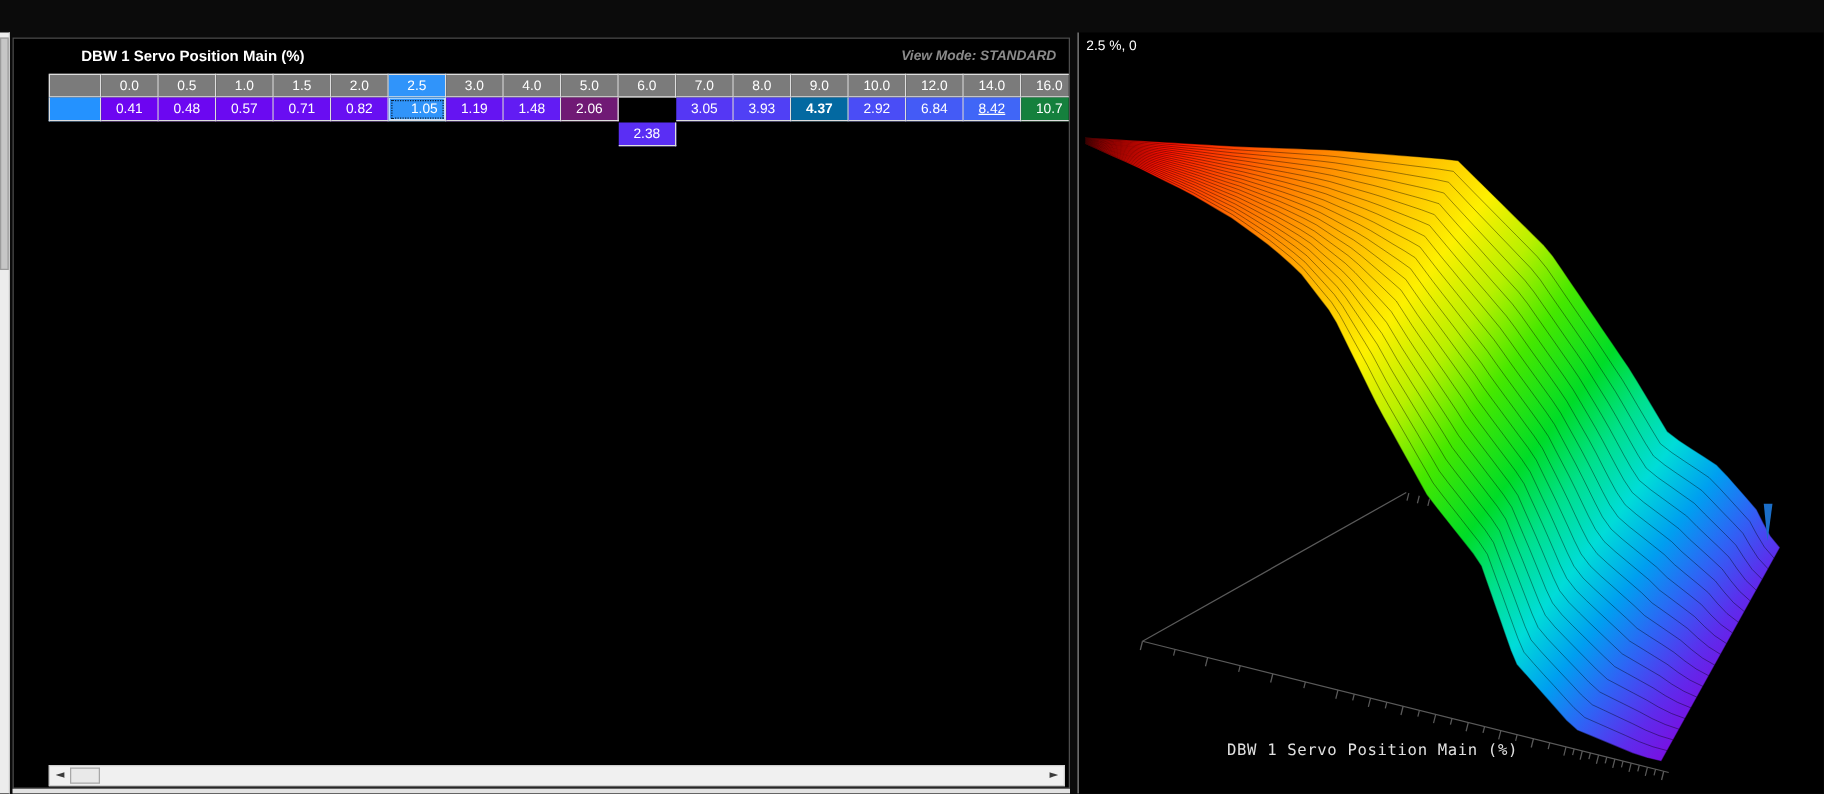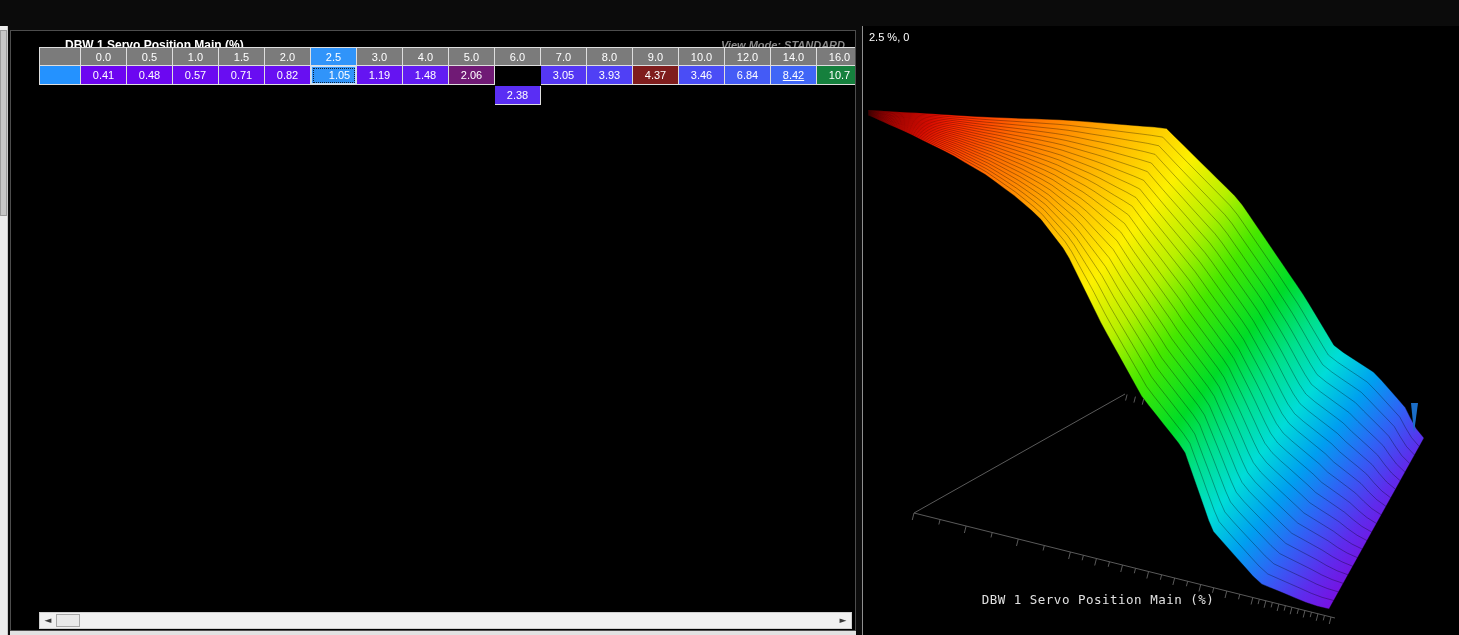--- a/index.html
+++ b/index.html
@@ -11,21 +11,21 @@
             color:#fff;font:italic bold 13px "Liberation Sans",sans-serif;line-height:26px;
             padding-left:14px;box-sizing:border-box;}
   
   .vscroll{position:absolute;left:0;top:26px;width:8px;height:609px;background:#ececec;border-right:1px solid #c9c9c9;box-sizing:border-box;}
   .vthumb{position:absolute;left:0px;top:4px;width:7px;height:186px;background:#c6c6c6;border:1px solid #9b9b9b;box-sizing:border-box;}
   
   .table-panel{position:absolute;left:10px;top:30px;width:846px;height:601px;background:#000;
                border:1px solid #4d4d4d;box-sizing:border-box;overflow:hidden;}
   .axis-title{position:absolute;left:54px;top:7px;color:#fff;font:bold 12px "Liberation Sans",sans-serif;}
   .view-mode{position:absolute;right:10px;top:8px;color:#8a8a8a;font:italic bold 11px "Liberation Sans",sans-serif;}
-  .grid{position:absolute;left:28px;top:16px;text-align:right;}
+  .grid{position:absolute;left:28px;top:28px;text-align:right;}
   .grid-row{display:flex;height:19px;}
   .cell{width:46px;height:19px;box-sizing:border-box;flex:0 0 auto;
         border-right:1px solid #dedede;border-bottom:1px solid #dedede;
         color:#fff;font:11px "Liberation Sans",sans-serif;
         display:flex;align-items:center;justify-content:center;}
   .hdr-row .cell{border-top:1px solid #dedede;}
   .corner{width:42px;background:#7b7b7b;border-left:1px solid #dedede;}
   .hdr{background:#7b7b7b;}
   .hdr.sel{background:#3094fa;}
   .rowhdr{width:42px;background:#2492ff;border-left:1px solid #dedede;}
@@ -88,22 +88,22 @@
           <div class="cell val" style="background: rgb(107, 10, 241);">0.57</div>
           <div class="cell val" style="background: rgb(105, 13, 242);">0.71</div>
           <div class="cell val" style="background: rgb(104, 15, 242);">0.82</div>
           <div class="cell val sel" style="background: rgb(48, 148, 250);">1.05</div>
           <div class="cell val" style="background: rgb(101, 20, 242);">1.19</div>
           <div class="cell val" style="background: rgb(98, 28, 243);">1.48</div>
           <div class="cell val" style="background: #701a75;">2.06</div>
           <div class="cell val" style="background: rgb(90, 46, 244); margin-top: 20px;">2.38</div>
           <div class="cell val" style="background: rgb(85, 55, 244);">3.05</div>
           <div class="cell val" style="background: rgb(80, 64, 245);">3.93</div>
-          <div class="cell val" style="background: #7f1d1d;">4.37</div>
-          <div class="cell val" style="background: rgb(74, 77, 246);">3.46</div>
+          <div class="cell val" style="background: #0369a1; font-weight: bold;">4.37</div>
+          <div class="cell val" style="background: rgb(74, 77, 246);">2.92</div>
           <div class="cell val" style="background: rgb(68, 91, 246);">6.84</div>
           <div class="cell val" style="background: rgb(64, 102, 247); text-decoration: underline;">8.42</div>
           <div class="cell val" style="background: #15803d;">10.7</div>
         </div>
       </div>
     <div class="hscroll">
       <div class="sb-btn left">◄</div>
       <div class="sb-thumb"></div>
       <div class="sb-btn right">►</div>
     </div>

